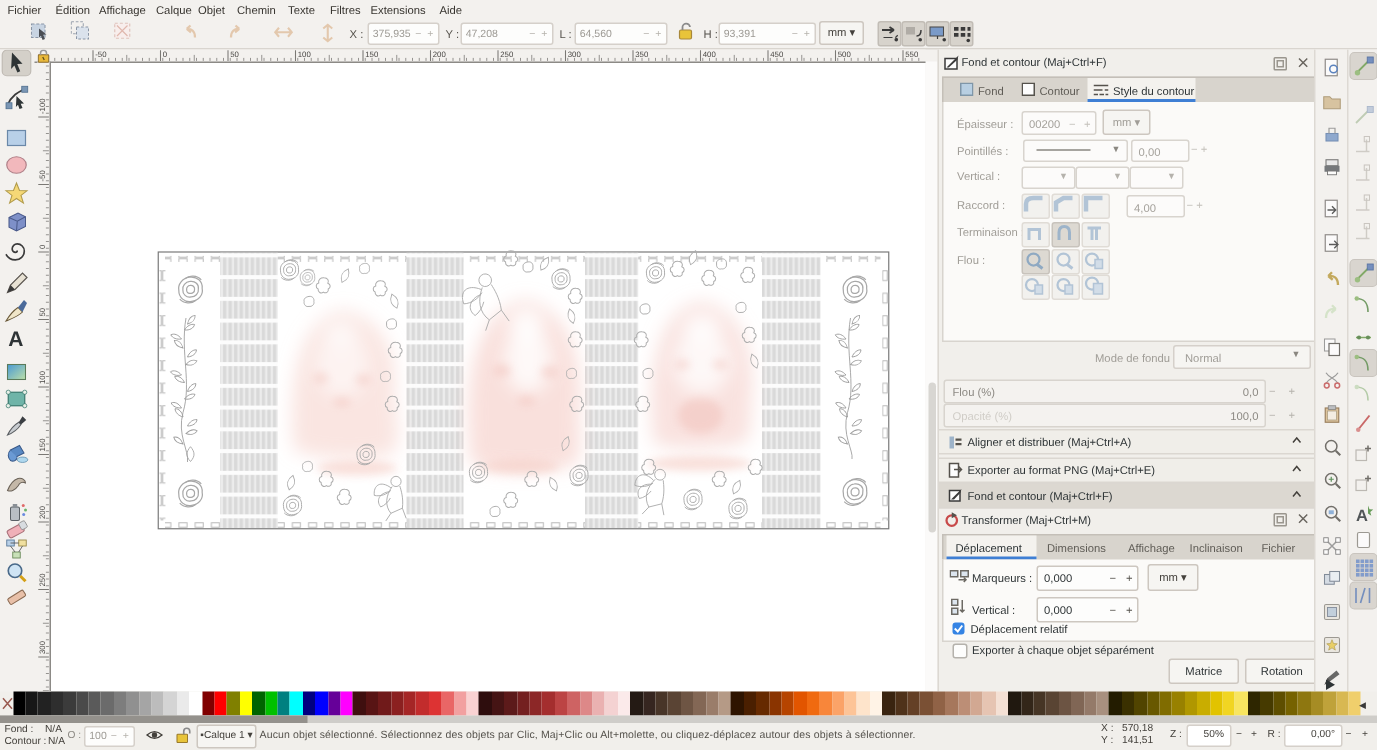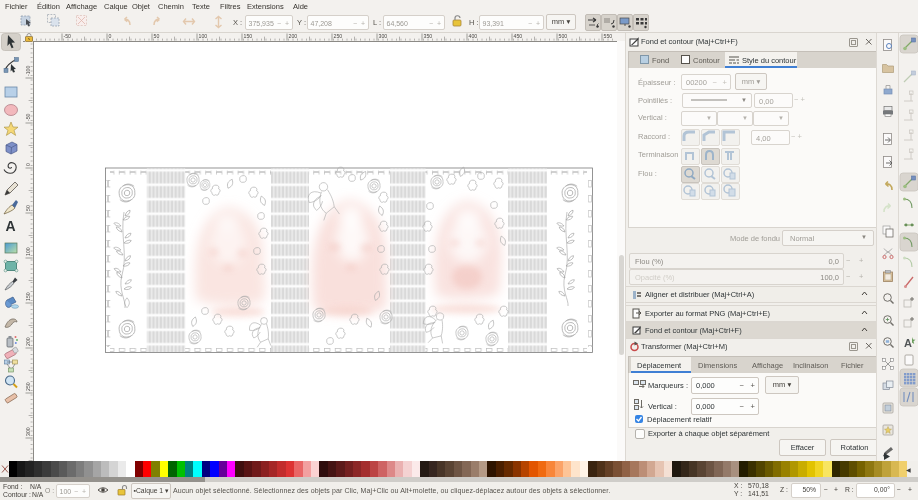--- a/index.html
+++ b/index.html
@@ -983,21 +983,21 @@
         <span style="position:absolute;right:3px;top:3px;color:#55524c">+</span>
       </div>
     <div class="abs" style="left:9px;top:382px;width:8px;height:8px;background:#3584e4;border-radius:2px">
         <svg width="8" height="8">
           <path d="M1.5 4 L3.5 6 L6.5 2" fill="none" stroke="#fff" stroke-width="1.3"></path>
         </svg>
       </div>
     <span class="abs" style="left:21px;top:382px;font-size:7.5px;color:#2e3436">Déplacement relatif</span>
     <div class="abs" style="left:9px;top:396px;width:8px;height:8px;background:#fdfdfc;border:1px solid #b5b2ac;border-radius:2px"></div>
     <span class="abs" style="left:22px;top:396px;font-size:7.5px;color:#2e3436">Exporter à chaque objet séparément</span>
-    <div class="abs" style="left:153px;top:406px;width:45px;height:15px;background:#f6f5f2;border:1px solid #cdc7c0;border-radius:2px;font-size:7.5px;color:#2e3436;text-align:center;line-height:15px">Effacer</div>
+    <div class="abs" style="left:153px;top:406px;width:45px;height:15px;background:#f6f5f2;border:1px solid #cdc7c0;border-radius:2px;font-size:7.5px;color:#2e3436;text-align:center;line-height:15px">Matrice</div>
     <div class="abs" style="left:204px;top:406px;width:47px;height:15px;background:#f6f5f2;border:1px solid #cdc7c0;border-radius:2px;font-size:7.5px;color:#2e3436;text-align:center;line-height:15px">Rotation</div>
   </div>
 
   <div id="cmdbar" class="abs">
       <svg width="22" height="428" opacity="0.82">
         <g transform="translate(5,6)">
           <rect x="1.5" y="0.5" width="8" height="11" fill="#fdfdfd" stroke="#7a7672" stroke-width="0.8"></rect>
           <circle cx="7" cy="7" r="2.5" fill="none" stroke="#3a6ab4" stroke-width="1"></circle>
         </g>
         <g transform="translate(5,28)">

